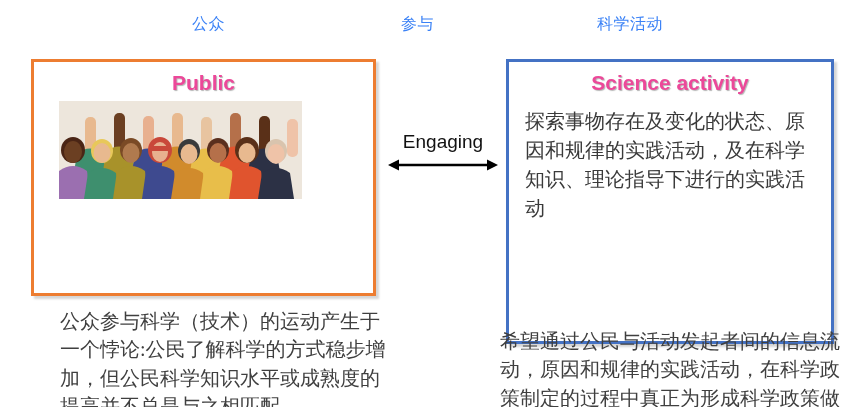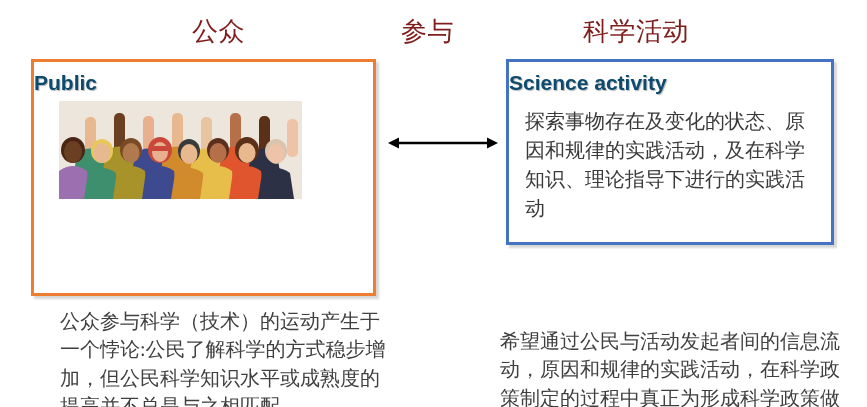--- a/index.html
+++ b/index.html
@@ -12,51 +12,52 @@
     height: 407px;
     position: relative;
     font-family: "Liberation Sans", "DejaVu Sans", sans-serif;
     overflow: hidden;
   }
 
   
   .top-label {
     position: absolute;
     font-family: Liberation Sans, sans-serif;
-    font-size: 26px;
-    color: #7f1d1d;
+    font-size: 16px;
+    color: #3b82f6;
     white-space: nowrap;
     letter-spacing: 0.5px;
   }
   #hdr-public   { left: 192px; top: 14px; }
   #hdr-engaging { left: 393px; top: 14px; margin-left: 8px; }
-  #hdr-science  { left: 583px; top: 14px; }
+  #hdr-science  { left: 597px; top: 14px; }
 
   
   .panel {
     position: absolute;
     background: #ffffff;
     box-sizing: border-box;
     box-shadow: 3px 3px 2px rgba(0,0,0,0.16);
   }
   #panel-public {
     left: 31px; top: 59px;
     width: 345px; height: 237px;
     border: 3px solid #ED7D31;
   }
   #panel-science {
     left: 506px; top: 59px;
-    width: 328px; height: 186px;
+    width: 328px; height: 285px;
     border: 3px solid #4472C4;
   }
 
   .panel-title {
+    text-align: center;
     font-size: 21px;
     font-weight: bold;
-    color: #0c4a6e;
+    color: #ec4899;
     margin-top: 9px;
     text-shadow: 1px 1px 1px rgba(120,120,120,0.55);
     font-family: "Liberation Sans", "DejaVu Sans", sans-serif;
   }
 
   .panel-body {
     font-family: "Liberation Serif", "DejaVu Serif", serif;
     font-size: 20px;
     line-height: 1.45;
     color: #3a3a3a;
@@ -179,20 +180,21 @@
       <path d="M87 70 q14 -10 28 0 l4 28 h-36 z" fill="#3E4A8F"></path>
       <path d="M116 72 q14 -10 28 0 l4 26 h-36 z" fill="#D18B2C"></path>
       <path d="M145 70 q14 -10 28 0 l4 28 h-36 z" fill="#E8BE4A"></path>
       <path d="M174 70 q14 -10 28 0 l4 28 h-36 z" fill="#E0542E"></path>
       <path d="M203 72 q14 -10 28 0 l4 26 h-36 z" fill="#2C3145"></path>
     </g>
   </svg>
 </div>
 
 <div id="engaging-group">
+  <div id="engaging-label">Engaging</div>
   <svg id="engaging-arrow" width="110" height="16" viewBox="0 0 110 16" xmlns="http://www.w3.org/2000/svg">
     <line x1="8" y1="8" x2="102" y2="8" stroke="#000000" stroke-width="2.6"></line>
     <polygon points="0,8 11,2.5 11,13.5" fill="#000000"></polygon>
     <polygon points="110,8 99,2.5 99,13.5" fill="#000000"></polygon>
   </svg>
 </div>
 
 <div class="panel" id="panel-science">
 
   <div class="panel-title">Science activity</div>

